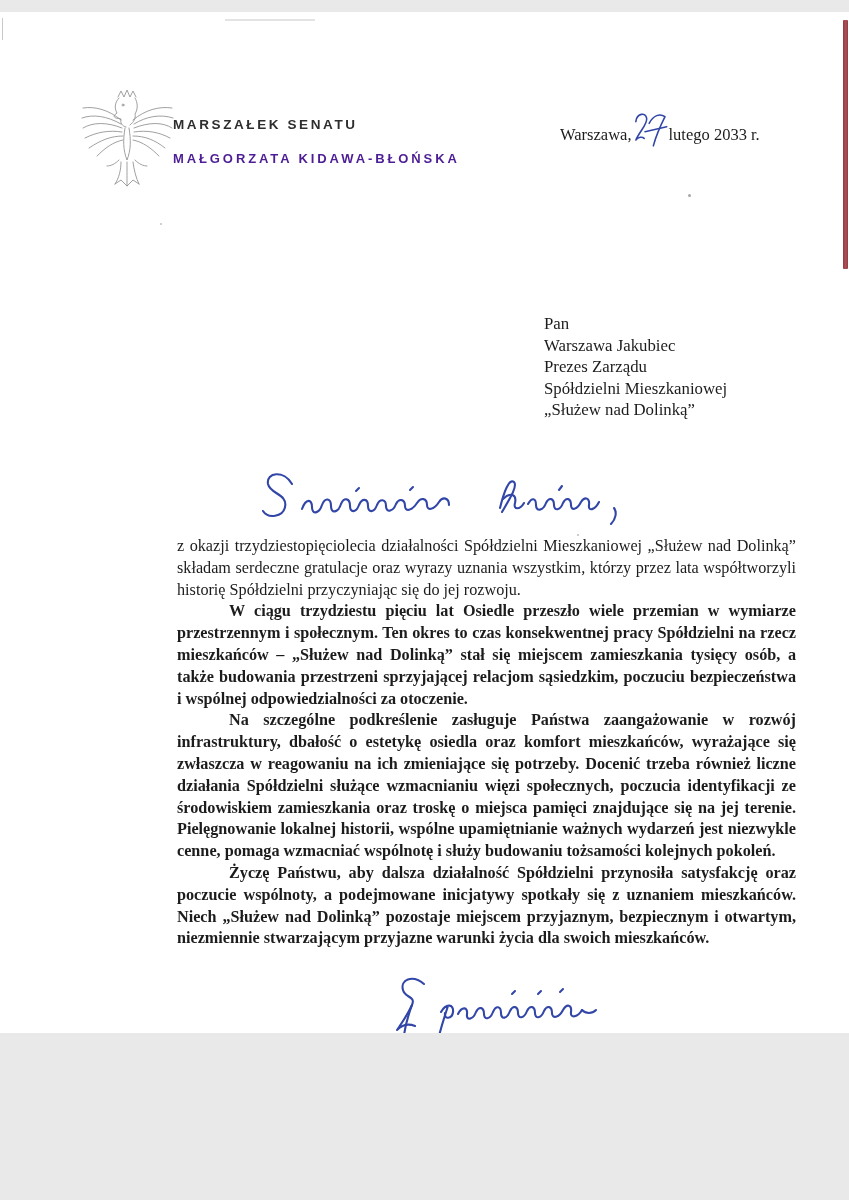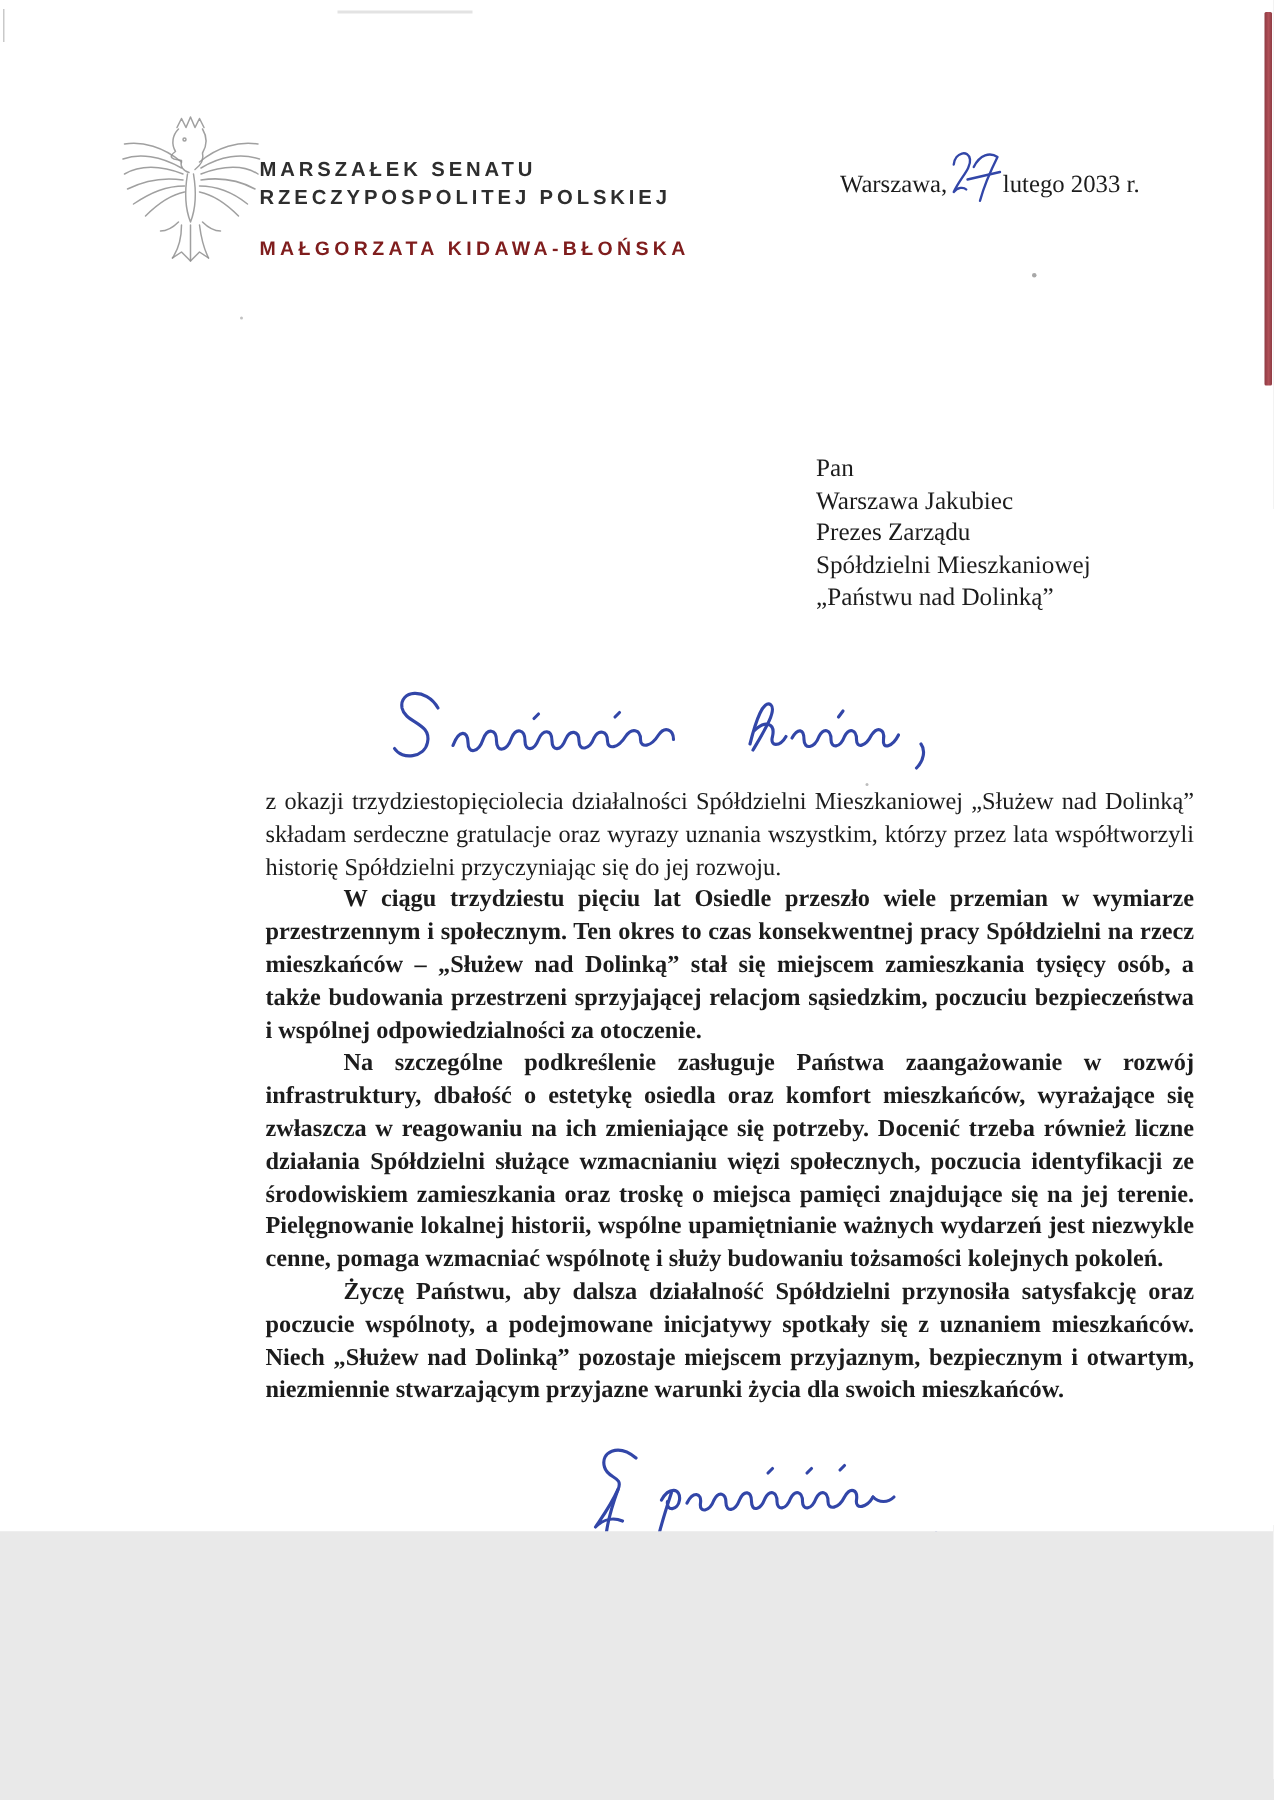--- a/index.html
+++ b/index.html
@@ -1,20 +1,20 @@
 <!DOCTYPE html>
 <html lang="pl"><head>
 <meta charset="utf-8">
 <title>Letter scan</title>
 <style>
   html,body{margin:0;padding:0;background:#e9e9e9;}
   .page{
     position:relative;
     width:849px;height:1021px;
-    margin:0 auto;
+    margin:12px auto;
     background:#ffffff;
     overflow:hidden;
     font-family:"Liberation Serif", serif;
     color:#1c1c1c;
   }
   
   .edge-stripe{
     position:absolute; right:1px; top:8px;
     width:5px; height:249px;
     background:linear-gradient(to right,#8e3a42,#b05058 55%,#8e3a42);
@@ -38,21 +38,21 @@
   }
   
   .emblem{position:absolute; left:77px; top:76px; width:100px; height:105px;}
   .office-block{
     position:absolute; left:173px; top:103px;
     font-family:"Liberation Sans", sans-serif;
     font-weight:bold; color:#2e2e2e;
   }
   .office-line{font-size:13.5px; letter-spacing:2.6px; line-height:19px;}
   .sender-name{
-    margin-top:17px; font-size:13px; letter-spacing:2.9px; color:#7f1d1d;
+    margin-top:17px; font-size:13px; letter-spacing:2.9px; color:#4c1d95;
   }
   
   .dateline{
     position:absolute; left:560px; top:94px;
     display:flex; align-items:center;
     font-size:16.5px; white-space:nowrap;
   }
   .dateline .city,.dateline .rest{padding-top:9px;}
   .dateline svg{width:40px;height:48px;margin:0 -1px 0 -2px;}
   
@@ -108,40 +108,39 @@
     <path d="M56,48 C68,48 78,52 88,60"></path>
     <path d="M56,52 C66,54 74,60 82,68"></path>
     <path d="M48,40 C46,52 46,62 50,72 C54,62 54,52 52,40"></path>
     <path d="M44,74 C44,82 42,90 38,96 M50,74 C50,84 50,92 50,98 M56,74 C57,82 59,90 62,96"></path>
     <path d="M38,96 L44,92 L50,98 L56,92 L62,96"></path>
     <path d="M42,72 C38,76 34,78 30,78 M58,72 C62,76 66,78 70,78"></path>
   </svg>
 
   <div class="office-block">
     <div class="office-line">MARSZAŁEK SENATU</div>
-    <div class="office-line">RZECZYPOSPOLITEJ POLSKIEJ</div>
     <div class="sender-name">MAŁGORZATA KIDAWA-BŁOŃSKA</div>
   </div>
 
   <div class="dateline">
     <span class="city">Warszawa,</span>
     <svg class="hw thin" viewBox="0 0 48 52" role="img" aria-label="27">
       <path d="M7,16 C8,6 19,4 20,12 C21,19 12,27 7,38 C10,34 15,34 17,36"></path>
       <path d="M23,18 C28,8 36,6 42,10 C36,22 31,34 28,45"></path>
       <path d="M18,28 L44,22"></path>
     </svg>
     <span class="rest">lutego 2033 r.</span>
   </div>
 
   <div class="recipient">
     <div>Pan</div>
     <div>Warszawa Jakubiec</div>
     <div>Prezes Zarządu</div>
     <div>Spółdzielni Mieszkaniowej</div>
-    <div>„Państwu nad Dolinką”</div>
+    <div>„Służew nad Dolinką”</div>
   </div>
 
   <svg class="hw salutation-svg" viewBox="0 0 380 66" role="img" aria-label="Szanowni Państwo,">
     <path d="M40,20 C32,6 14,8 16,20 C18,30 36,30 33,43 C31,53 16,55 11,47"></path>
     <path d="M50,45 C54,34 60,35 60,43 C60,51 67,50 70,41 C73,33 79,34 79,42 C79,50 86,49 89,40 C92,33 98,34 98,42 C98,49 104,49 107,41 C110,34 116,34 116,42 C116,49 122,49 125,41 C128,34 134,35 134,42 C134,49 141,48 144,40 C147,34 153,35 153,42 C153,48 160,47 165,39 C169,33 175,34 175,41 C175,47 182,46 187,38 C191,32 197,34 197,41"></path>
     <path d="M158,26 L161,23 M104,27 L107,24"></path>
     <path d="M248,44 C252,28 257,14 262,18 C266,22 257,36 250,48"></path>
     <path d="M251,35 C258,28 265,30 263,39 C261,46 268,46 272,39"></path>
     <path d="M276,40 C280,33 284,34 284,41 C284,48 291,47 294,39 C297,33 302,34 302,41 C302,47 308,47 311,39 C314,33 319,34 319,41 C319,47 325,46 329,38 C333,32 338,34 337,41 C336,48 343,46 347,38"></path>
     <path d="M307,26 L310,22"></path>

